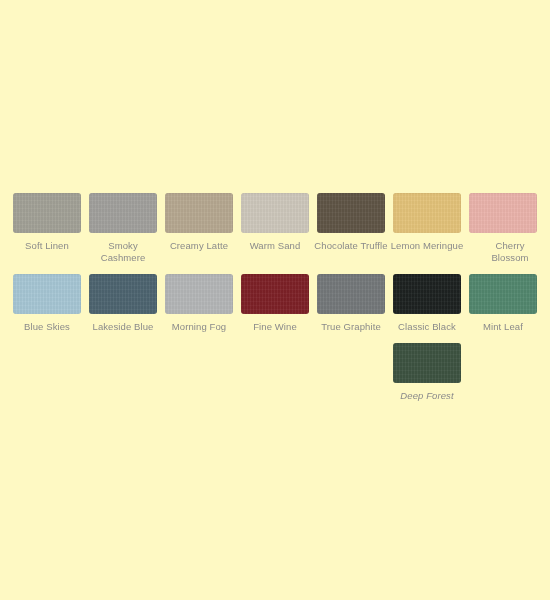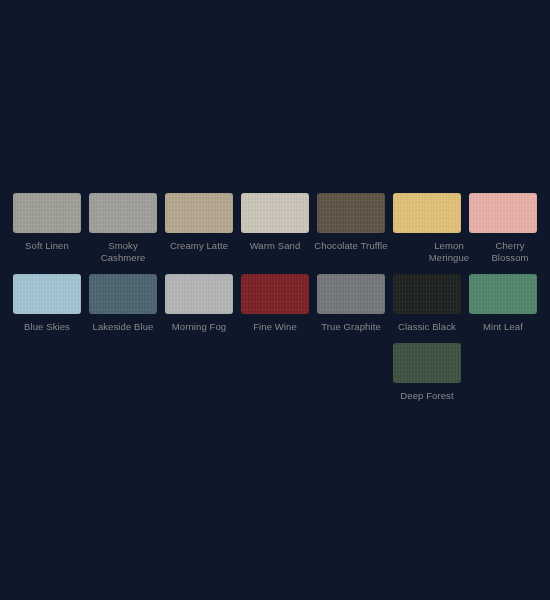--- a/index.html
+++ b/index.html
@@ -14,21 +14,21 @@
     font-family: "Liberation Sans", sans-serif;
     overflow: hidden;
   }
 
   .palette-wrap {
     position: absolute;
     left: 0;
     top: 0;
     width: 550px;
     height: 600px;
-    background: #0f172a;
+    background: #fef9c3;
   }
 
   .swatch-grid {
     position: absolute;
     left: 9px;
     top: 193px;
     width: 532px;
     display: grid;
     grid-template-columns: repeat(7, 1fr);
     column-gap: 0px;
@@ -109,21 +109,21 @@
       <div class="swatch-cell">
         <div class="swatch-chip" style="background-color: rgb(205, 199, 187);"></div>
         <div class="swatch-label" style="color: rgb(138, 138, 138);">Warm Sand</div>
       </div>
       <div class="swatch-cell">
         <div class="swatch-chip" style="background-color: rgb(95, 85, 70);"></div>
         <div class="swatch-label" style="color: rgb(138, 138, 138);">Chocolate Truffle</div>
       </div>
       <div class="swatch-cell">
         <div class="swatch-chip" style="background-color: rgb(227, 194, 121);"></div>
-        <div class="swatch-label" style="color: rgb(138, 138, 138); margin-left: 44px;">Lemon Meringue</div>
+        <div class="swatch-label" style="color: rgb(138, 138, 138);">Lemon Meringue</div>
       </div>
       <div class="swatch-cell">
         <div class="swatch-chip" style="background-color: rgb(234, 179, 171);"></div>
         <div class="swatch-label" style="color: rgb(138, 138, 138); margin-left: 14px;">Cherry Blossom</div>
       </div>
       <div class="swatch-cell">
         <div class="swatch-chip" style="background-color: rgb(166, 198, 212);"></div>
         <div class="swatch-label" style="color: rgb(138, 138, 138);">Blue Skies</div>
       </div>
       <div class="swatch-cell">
@@ -165,16 +165,16 @@
       <div class="swatch-cell empty">
         <div class="swatch-chip"></div>
         <div class="swatch-label" style="color: rgb(138, 138, 138);"></div>
       </div>
       <div class="swatch-cell empty">
         <div class="swatch-chip"></div>
         <div class="swatch-label" style="color: rgb(138, 138, 138);"></div>
       </div>
       <div class="swatch-cell">
         <div class="swatch-chip" style="background-color: rgb(61, 83, 65);"></div>
-        <div class="swatch-label" style="color: rgb(138, 138, 138);">Deep Forest</div>
+        <div class="swatch-label" style="color: rgb(138, 138, 138); font-style: italic;">Deep Forest</div>
       </div>
     </div>
 </div>
 
 </body></html>

